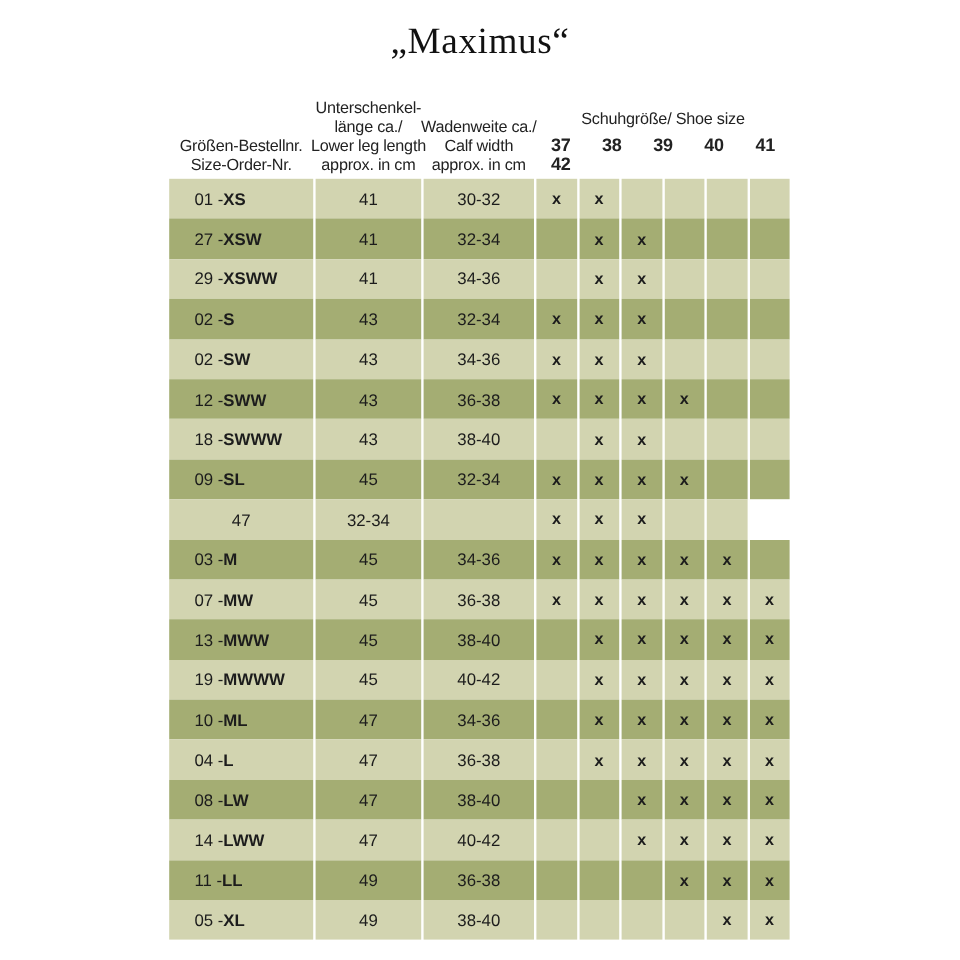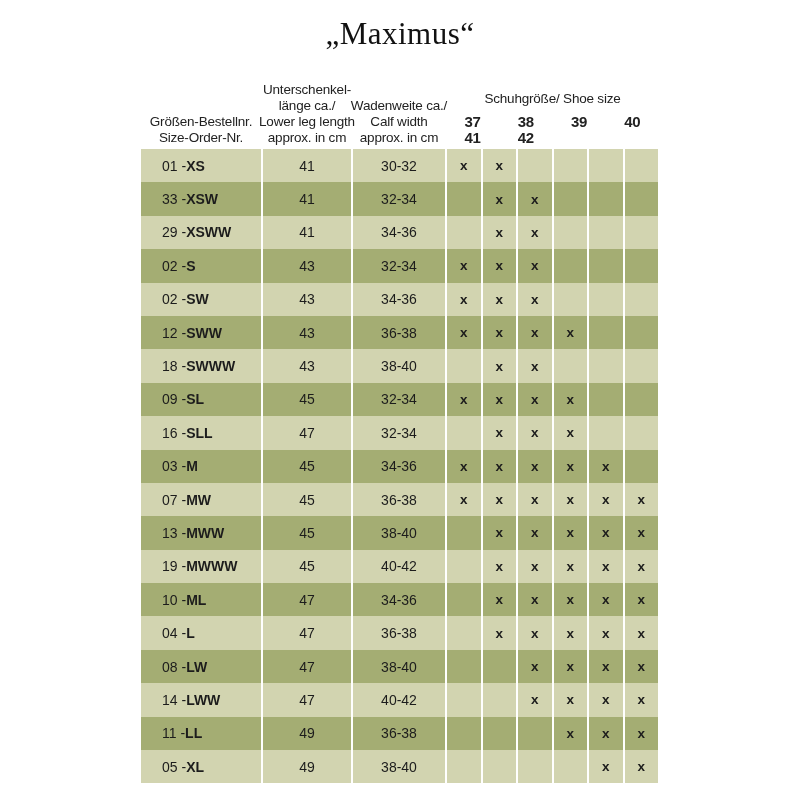--- a/index.html
+++ b/index.html
@@ -46,21 +46,21 @@
     letter-spacing: -0.2px;
     text-align: center;
     color: #222;
   }
   .th { justify-self: center; white-space: nowrap; }
   .th span { display: block; }
   .shoe-group { width: 100%; margin-top: 20px; }
   .shoe-label { text-align: center; margin-bottom: 7px; }
   .shoe-nums {
     display: grid;
-    grid-template-columns: repeat(4, 1fr);
+    grid-template-columns: repeat(5, 1fr);
     column-gap: 2px;
     font-weight: bold;
     font-size: 15px;
   }
   .shoe-nums span { text-align: center; }
   .tbody { width: 517px; }
   .row {
     display: grid;
     grid-template-columns: 120px 88px 92px repeat(6, 1fr);
     column-gap: 2px;
@@ -132,21 +132,21 @@
           <div class="cell">30-32</div>
           <div class="cell mark">x</div>
           <div class="cell mark">x</div>
           <div class="cell mark"></div>
           <div class="cell mark"></div>
           <div class="cell mark"></div>
           <div class="cell mark"></div>
         </div>
         <div class="row dark">
           <div class="cell name">
-            <span>33 - </span>
+            <span>27 - </span>
             <b>XSW</b>
           </div>
           <div class="cell">41</div>
           <div class="cell">32-34</div>
           <div class="cell mark"></div>
           <div class="cell mark">x</div>
           <div class="cell mark">x</div>
           <div class="cell mark"></div>
           <div class="cell mark"></div>
           <div class="cell mark"></div>
@@ -229,24 +229,20 @@
           <div class="cell">45</div>
           <div class="cell">32-34</div>
           <div class="cell mark">x</div>
           <div class="cell mark">x</div>
           <div class="cell mark">x</div>
           <div class="cell mark">x</div>
           <div class="cell mark"></div>
           <div class="cell mark"></div>
         </div>
         <div class="row light">
-          <div class="cell name">
-            <span>16 - </span>
-            <b>SLL</b>
-          </div>
           <div class="cell">47</div>
           <div class="cell">32-34</div>
           <div class="cell mark"></div>
           <div class="cell mark">x</div>
           <div class="cell mark">x</div>
           <div class="cell mark">x</div>
           <div class="cell mark"></div>
           <div class="cell mark"></div>
         </div>
         <div class="row dark">

